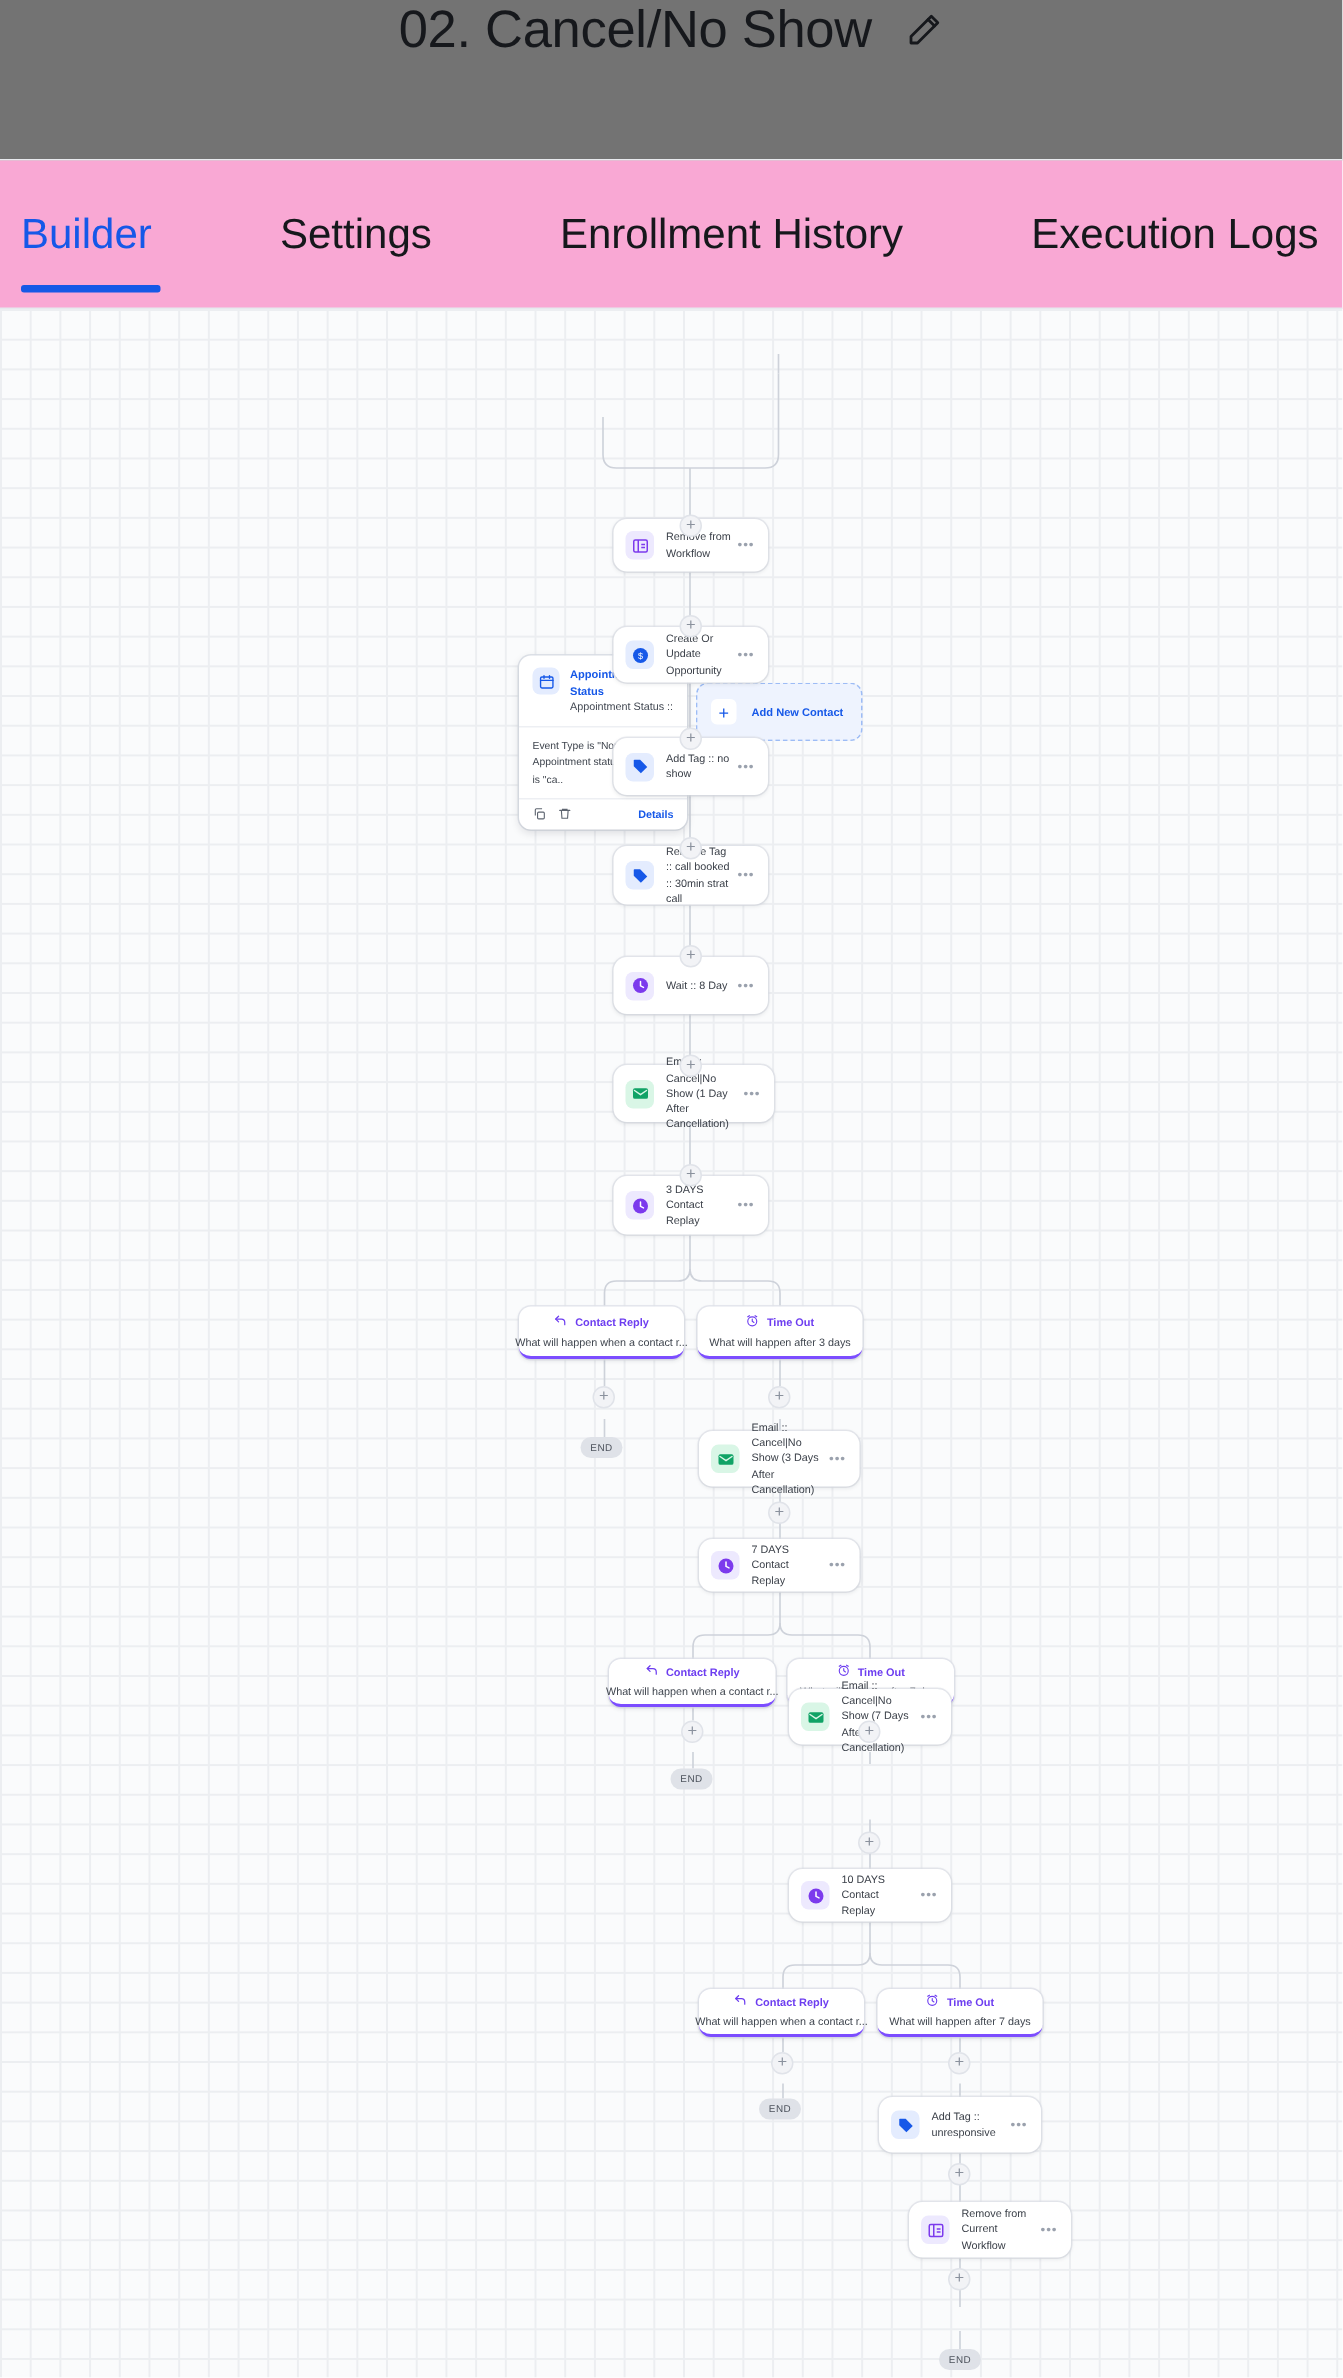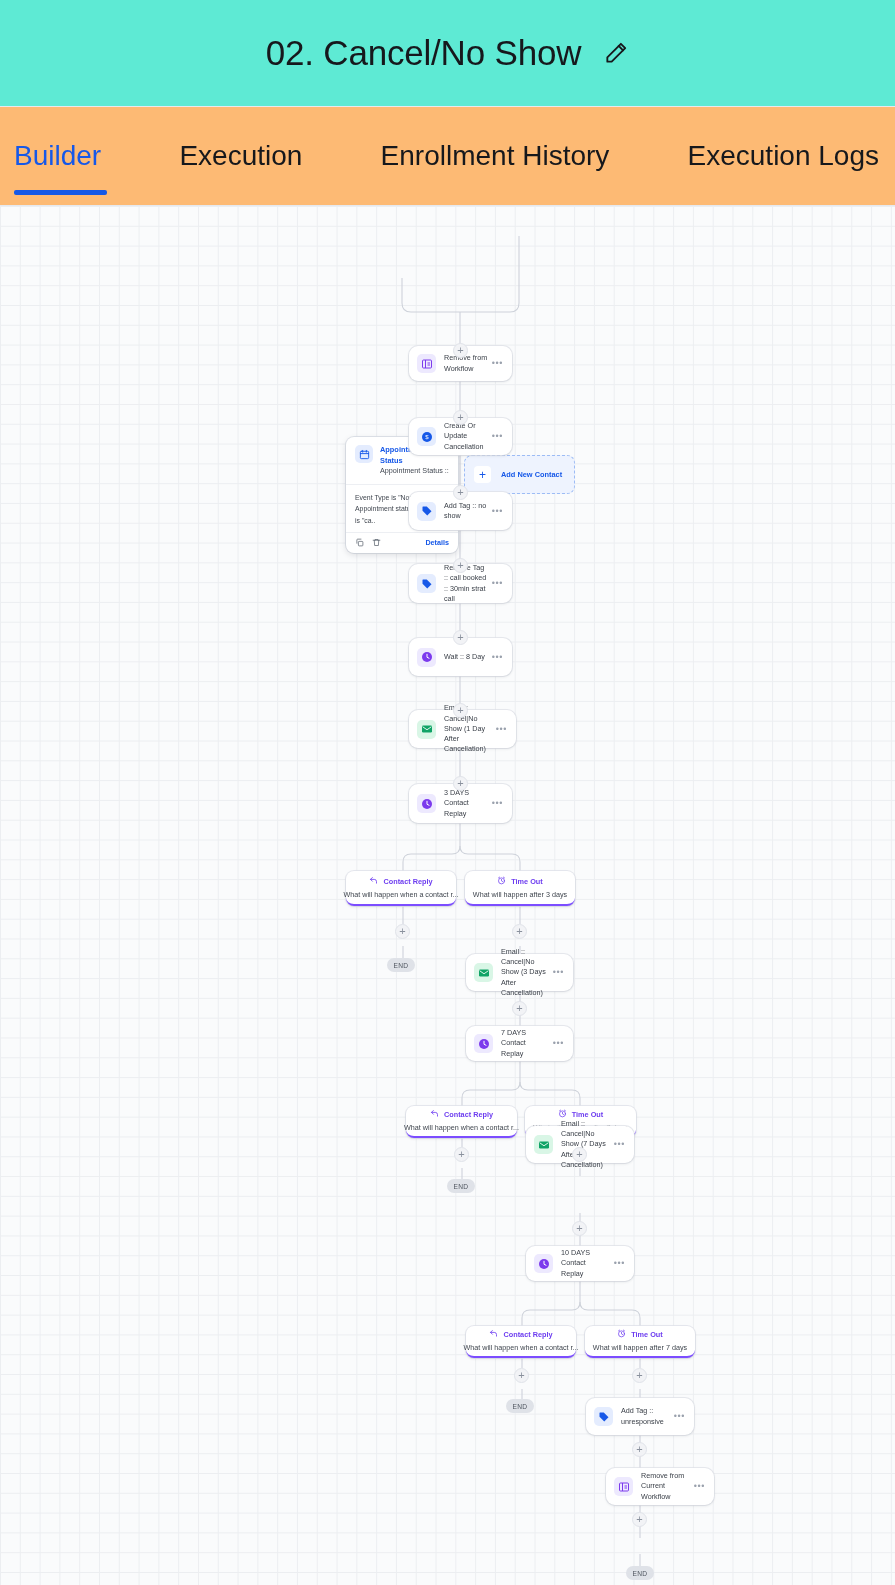--- a/index.html
+++ b/index.html
@@ -7,37 +7,37 @@
     width: 895px; height: 1585px;
     font-family: "Liberation Sans", sans-serif;
     background: #ffffff;
     overflow: hidden;
   }
   .page { position: relative; width: 895px; height: 1585px; }
 
   
   .header {
     height: 107px;
-    display: flex; align-items: center; justify-content: center;
-    background: #5eead4;
+    display: flex; align-items: flex-start; justify-content: center;
+    background: #737373;
     border-bottom: 1px solid #e8eaee;
   }
   .title-wrap { display: flex; align-items: center; gap: 22px; }
   .page-title {
     font-size: 35px; font-weight: 400; color: #16181c; letter-spacing: -0.2px;
   }
   .edit-icon { width: 26px; height: 26px; color: #16181c; cursor: pointer; display:block; }
 
   
   .tabs {
     height: 99px;
     display: flex; align-items: center;
     padding-left: 14px;
     gap: 0px;
-    background: #fdba74;
+    background: #f9a8d4;
     border-bottom: 1px solid #e6e9ee;
     position: relative;
   }
   .tab {
     font-size: 28px; color: #16181c; font-weight: 400;
     padding: 0 16px;
     height: 99px; display: flex; align-items: center;
     cursor: pointer; white-space: nowrap;
   }
   .tab:first-child { padding-left: 0; }
@@ -199,21 +199,21 @@
           <path d="M16.5 3.5l4 4L8 20H4v-4z"></path>
           <path d="M14.5 5.5l4 4"></path>
         </svg>
       </span>
     </div>
   </div>
 
   <div class="tabs">
     <div class="tab active">Builder</div>
     <div class="tab-sep"></div>
-    <div class="tab">Execution</div>
+    <div class="tab">Settings</div>
     <div class="tab-sep"></div>
     <div class="tab">Enrollment History</div>
     <div class="tab-sep"></div>
     <div class="tab">Execution Logs</div>
   </div>
 
   <div class="canvas">
 
     <svg class="edges" viewBox="0 0 895 1379" fill="none" stroke="#ced2da" stroke-width="1.1">
 
@@ -314,21 +314,21 @@
       <div class="dots">•••</div>
     </div>
 
     <div class="node" style="left:409px; top:212px; width:103px; height:37px;">
       <div class="ic blue">
         <svg viewBox="0 0 24 24" fill="currentColor">
             <circle cx="12" cy="12" r="10"></circle>
             <text x="12" y="16.5" font-size="12" font-family="sans-serif" fill="#fff" text-anchor="middle">$</text>
           </svg>
       </div>
-      <div class="lbl">Create Or Update Cancellation</div>
+      <div class="lbl">Create Or Update Opportunity</div>
       <div class="dots">•••</div>
     </div>
 
     <div class="node" style="left:409px; top:286px; width:103px; height:38px;">
       <div class="ic blue">
         <svg viewBox="0 0 24 24" fill="currentColor">
             <path d="M3 11.5V4a1 1 0 0 1 1-1h7.5L21 12.5 12.5 21 3 11.5z"></path>
           </svg>
       </div>
       <div class="lbl">Add Tag :: no show</div>

